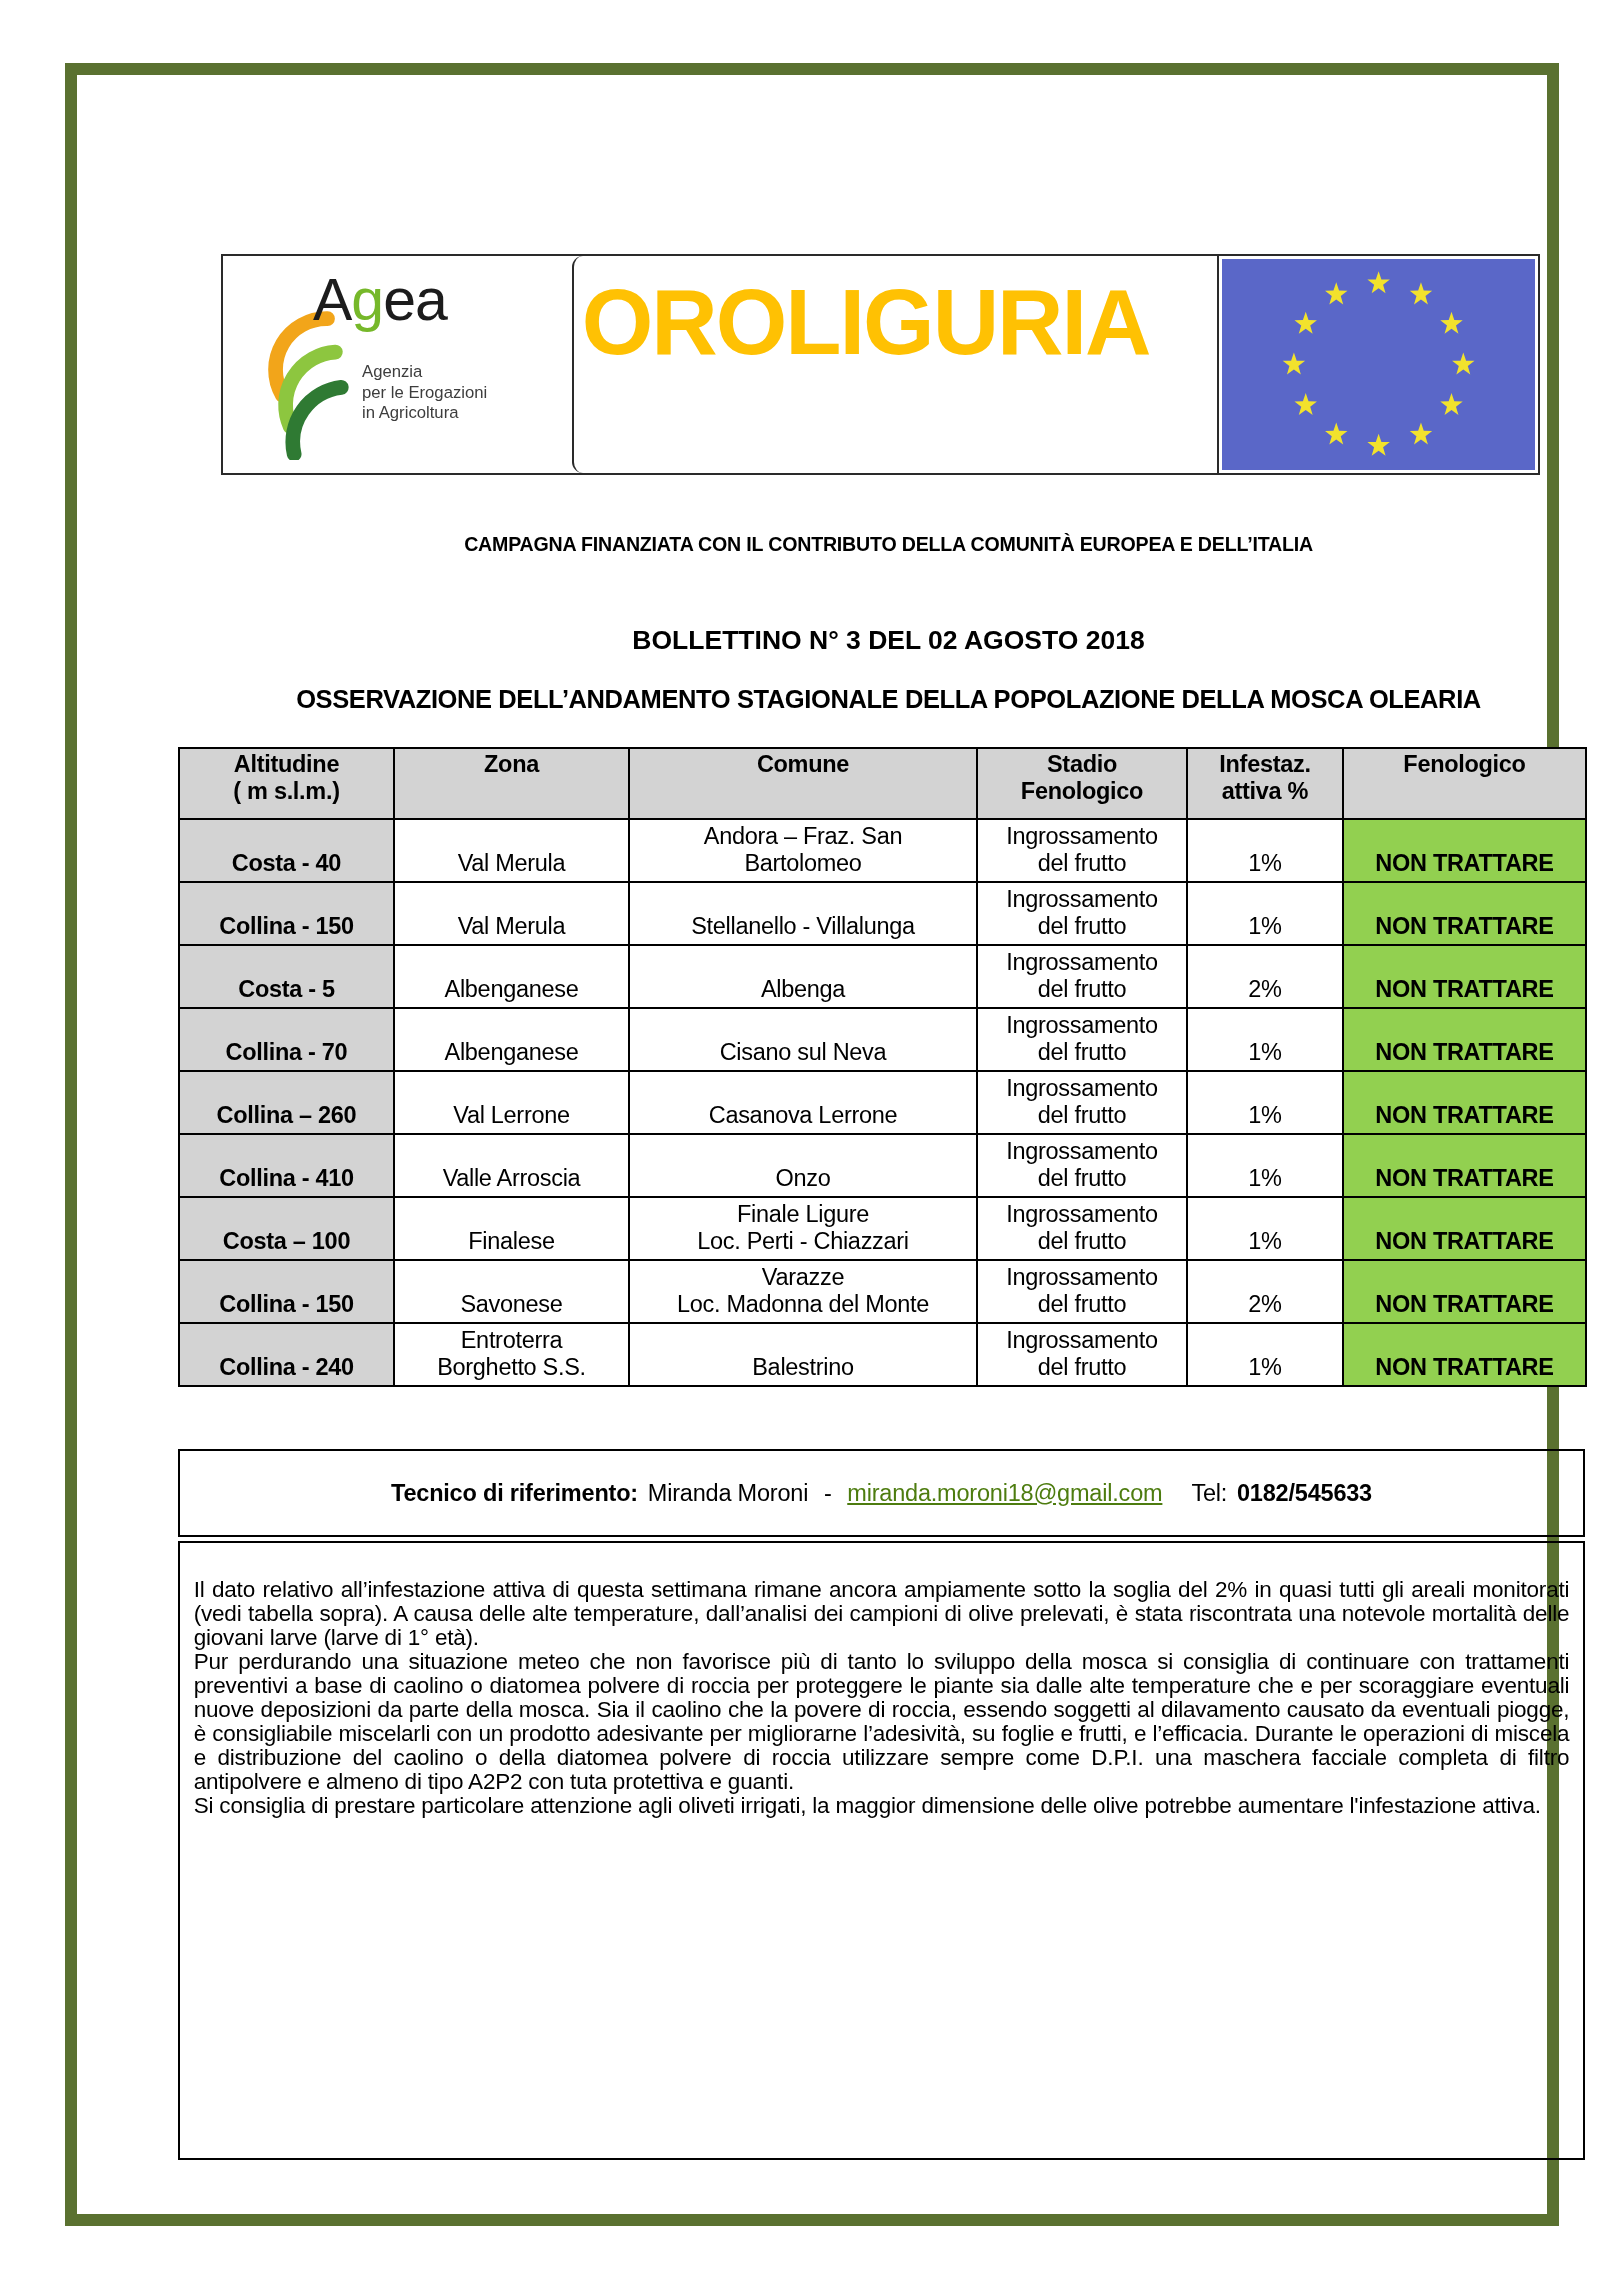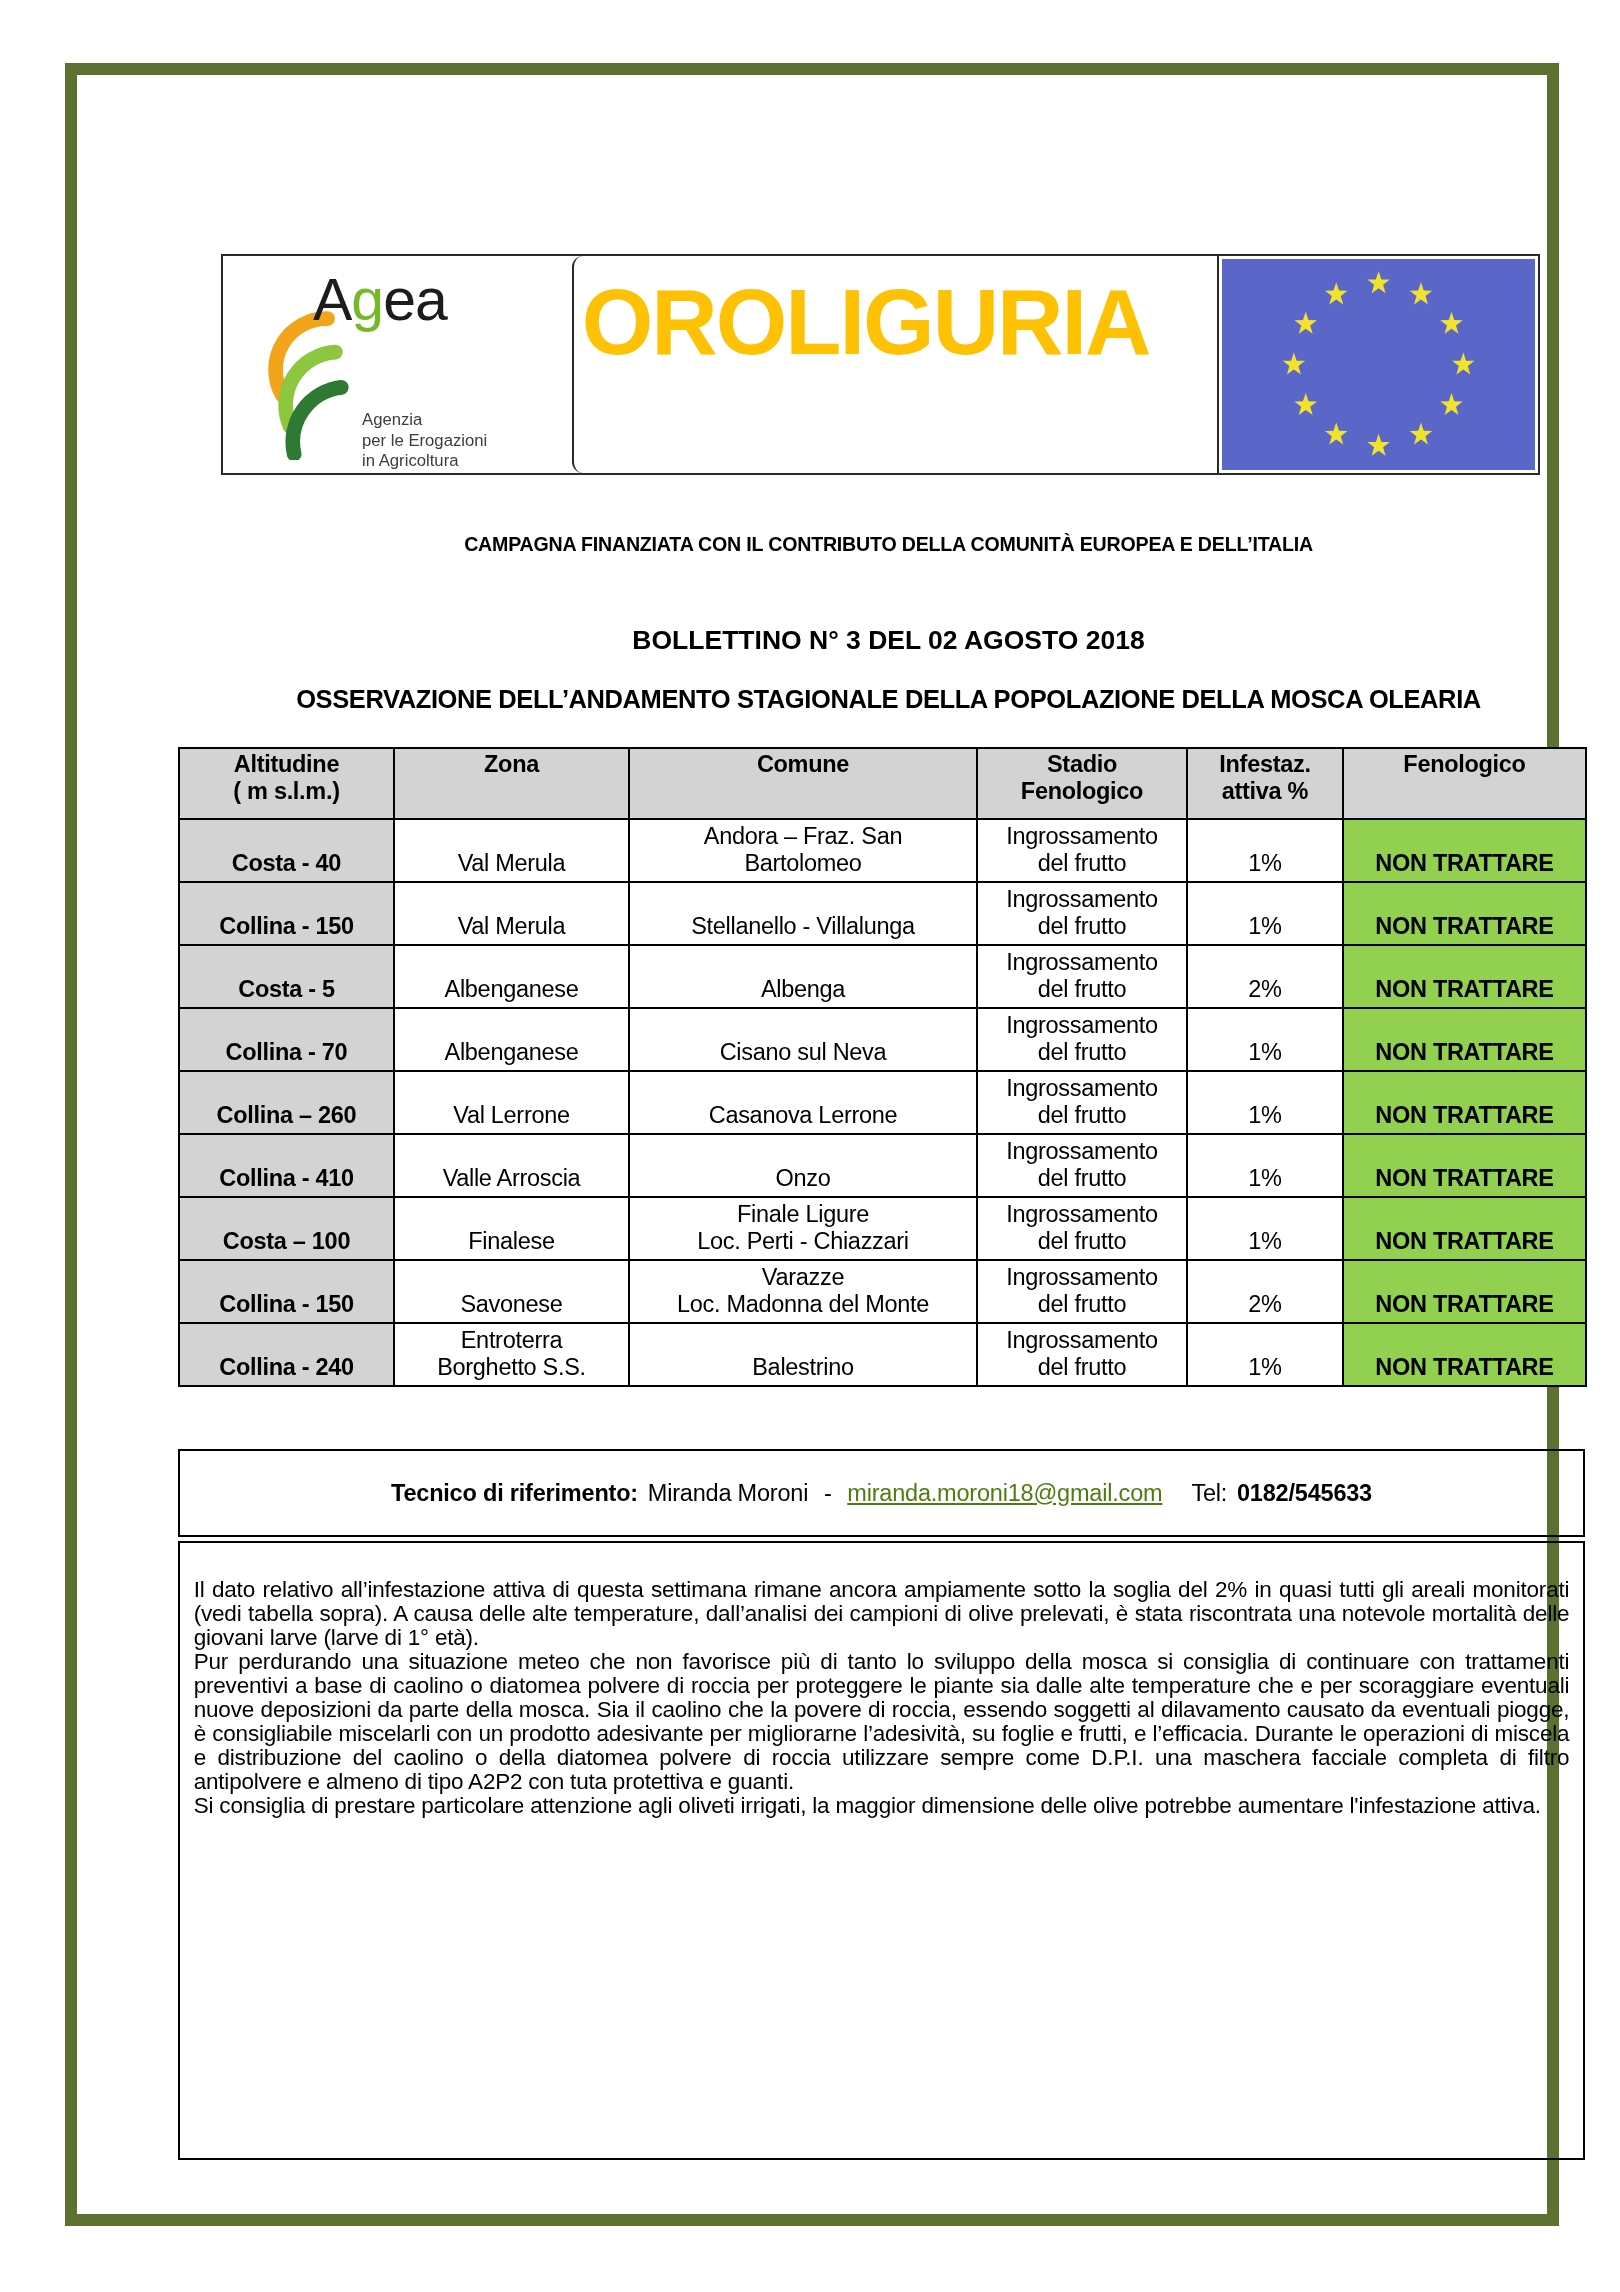--- a/index.html
+++ b/index.html
@@ -19,21 +19,21 @@
   }
   .hcell { position:relative; height:100%; box-sizing:border-box; }
   .hcell + .hcell { border-left:2px solid #2a2a2a; }
   .hcell.agea  { width:328px; }
   .hcell.title { flex:1;border-radius:11px; }
   .hcell.flag  { width:321px; padding:2.9px; }
 
   .agea-swoosh { position:absolute; left:21.6px; top:47px; }
   .agea-word { position:absolute; left:90px; top:9.8px; font-size:59px; letter-spacing:-1px; color:#1c1c1c; }
   .agea-word .g { color:#76b82a; }
-  .agea-tagline { position:absolute; left:139px; top:106px; font-size:16.7px; line-height:20.6px; color:#3d3d3d; white-space:pre-line;margin-top:48px; }
+  .agea-tagline { position:absolute; left:139px; top:106px; font-size:16.7px; line-height:20.6px; color:#3d3d3d; white-space:pre-line; }
 
   .oroliguria {
     position:absolute; left:7.8px; top:13.7px;
     font-size:92px; font-weight:bold; letter-spacing:-2px;
     color:#ffc103; white-space:nowrap;
   }
   .euflag { width:100%; height:100%; display:block; }
 
   
   .campagna {

